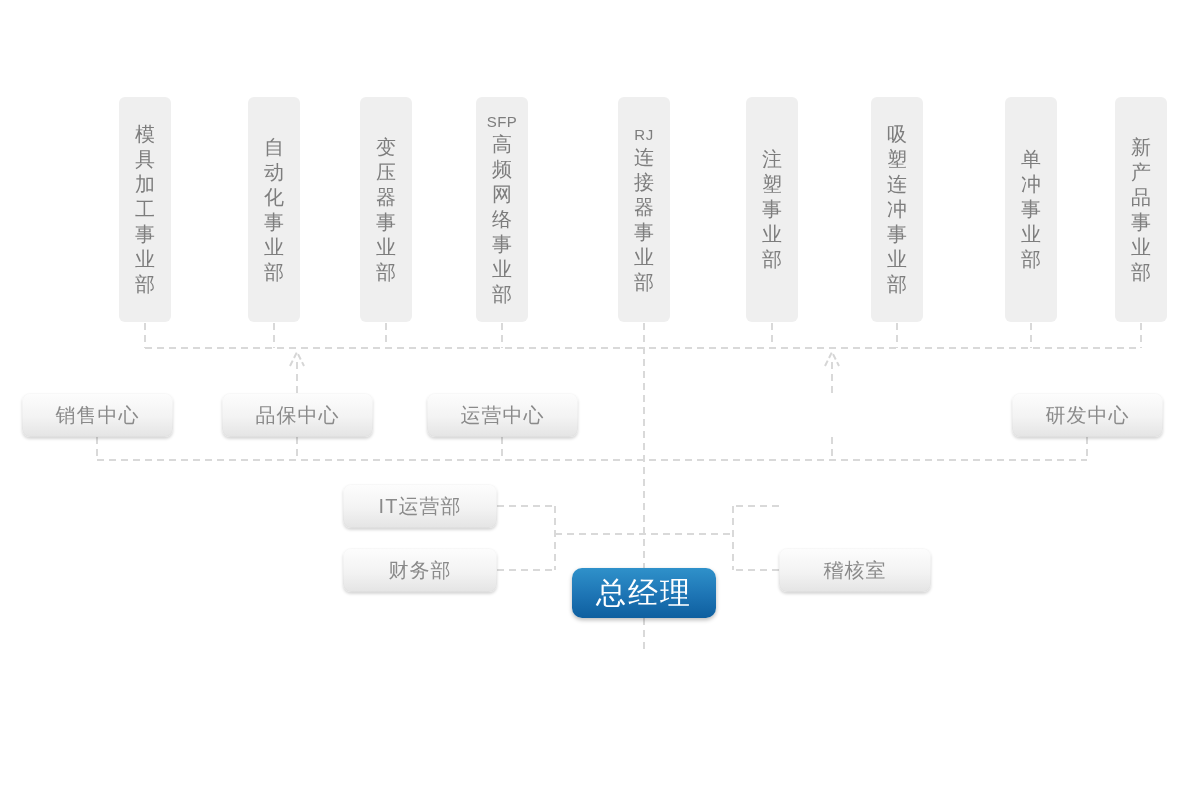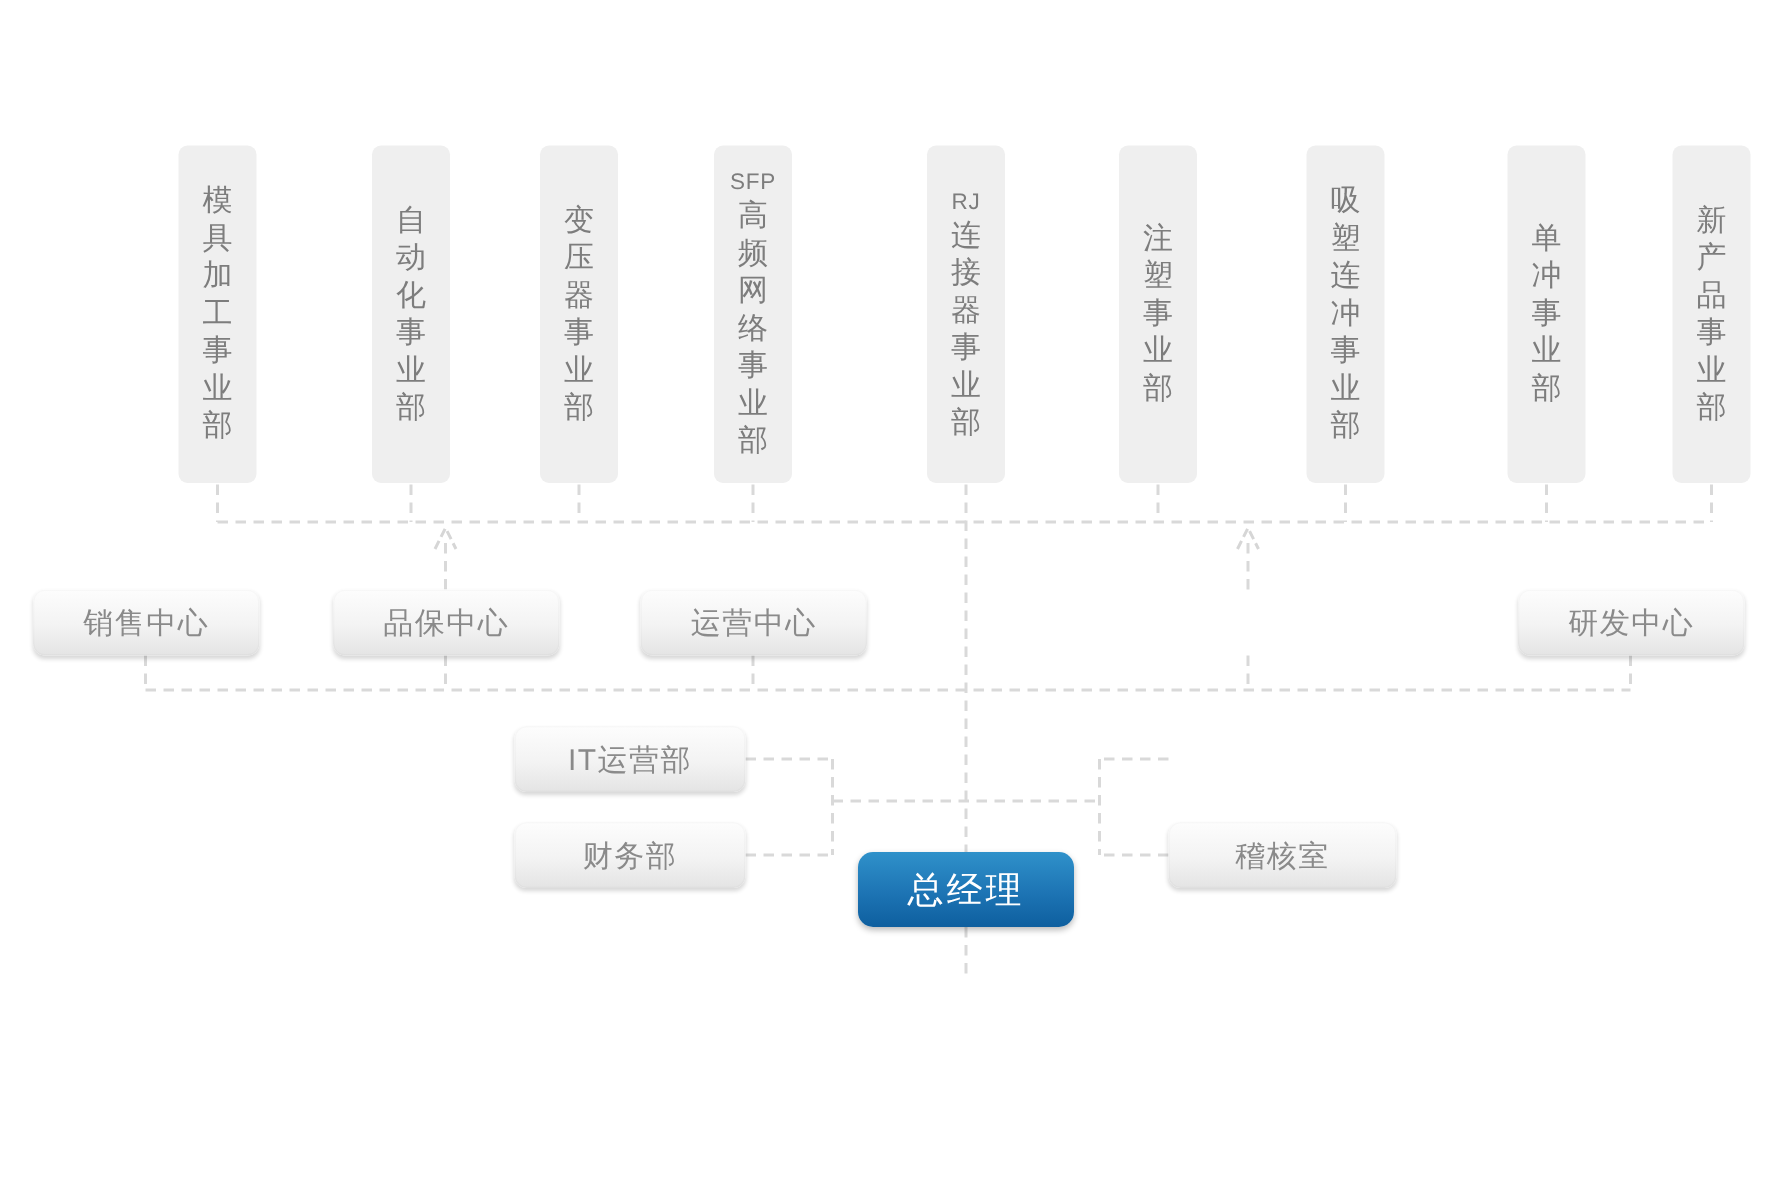--- a/index.html
+++ b/index.html
@@ -29,21 +29,21 @@
     display:flex;align-items:center;justify-content:center;
     color:#8a8a8a;font-size:20px;letter-spacing:1px;
   }
 
   
   .blue{
     position:absolute;left:572px;width:144px;height:50px;border-radius:10px;
     background:linear-gradient(180deg,#2f91ca 0%,#1d74b4 55%,#0e5f9f 100%);
     box-shadow:0 2px 4px rgba(0,0,0,0.28);
     display:flex;align-items:center;justify-content:center;
-    color:#ffffff;font-size:24px;letter-spacing:2px;
+    color:#ffffff;font-size:30px;letter-spacing:2px;
   }
 </style>
 </head>
 <body>
 
 <div class="stage">
 
   <svg class="connectors" width="1188" height="800" viewBox="0 0 1188 800">
 
     <path class="dash" d="M145 323 V348 M274 323 V348 M386 323 V348 M502 323 V348 M772 323 V348 M897 323 V348 M1031 323 V348 M1141 323 V348 M145 348 H1141"></path>

